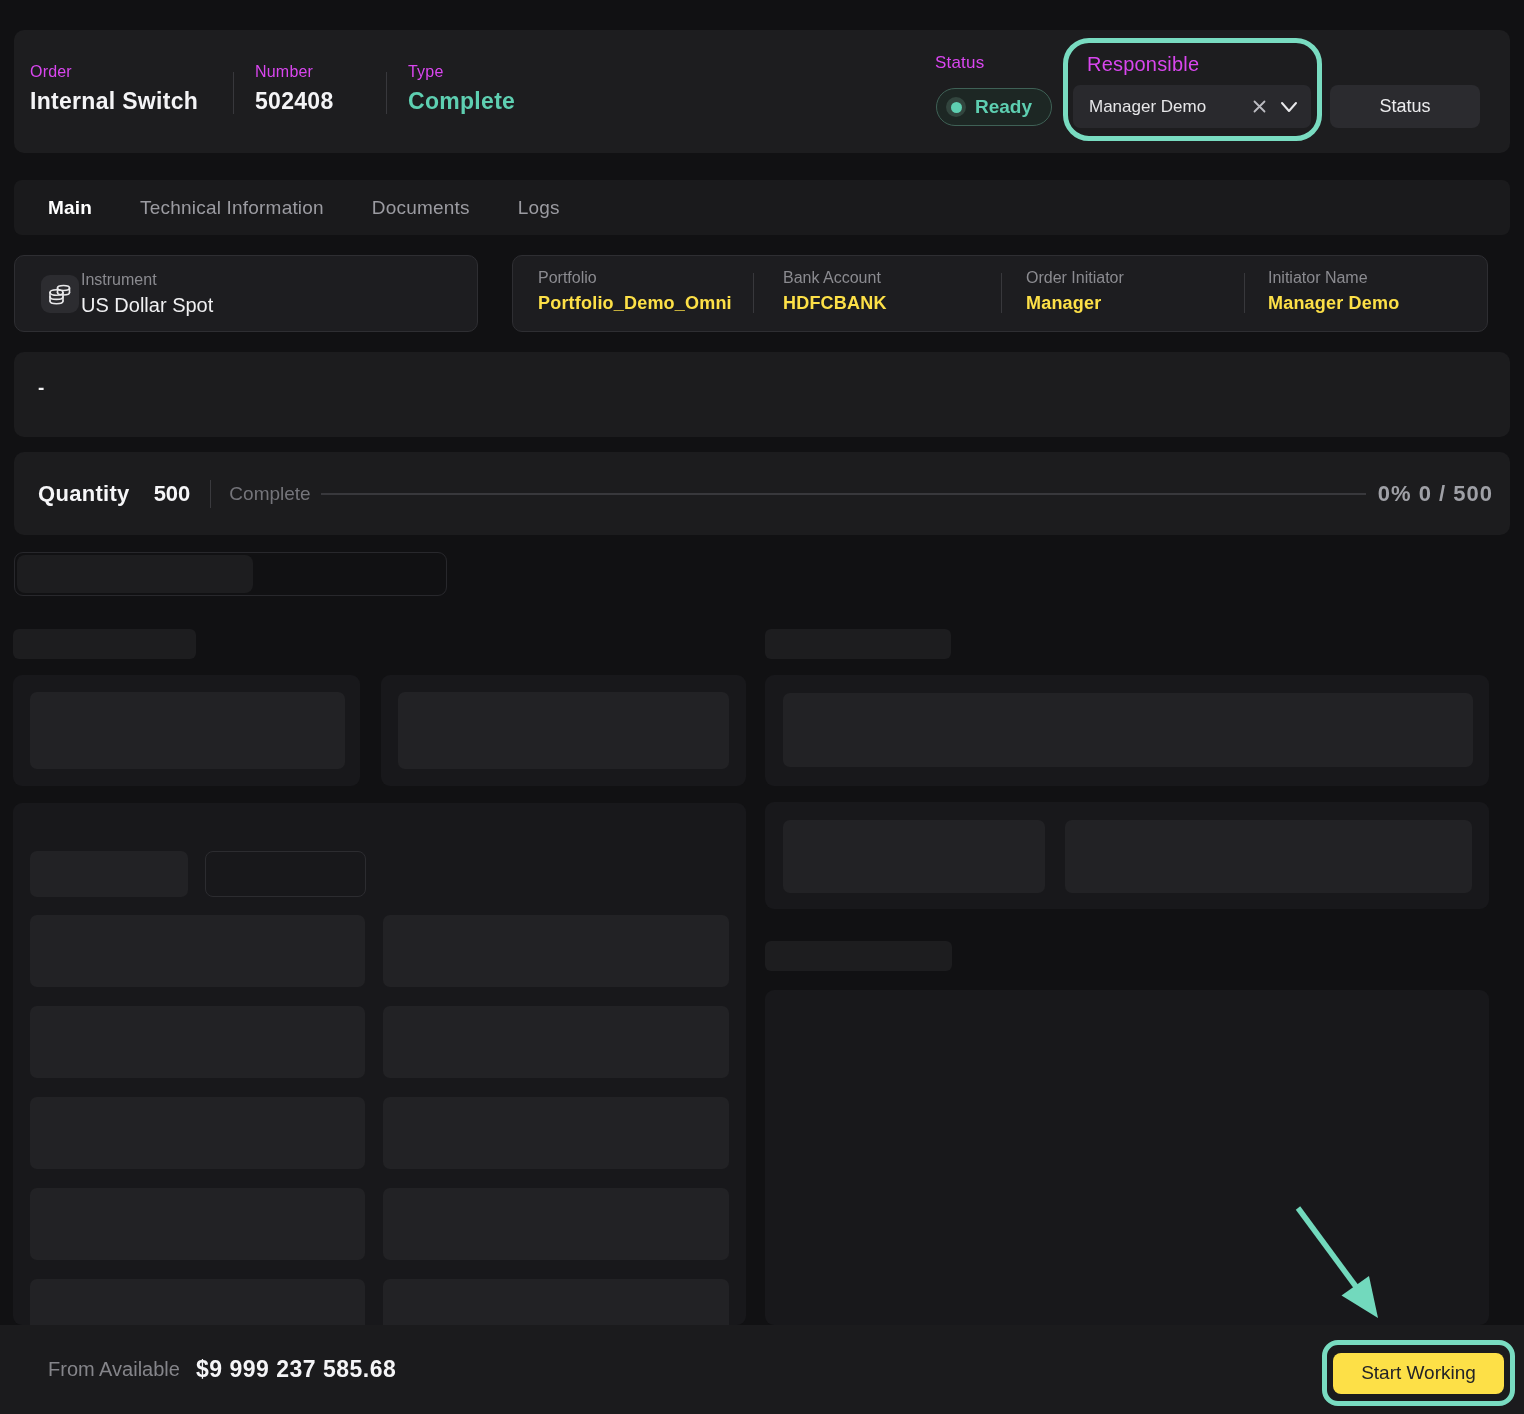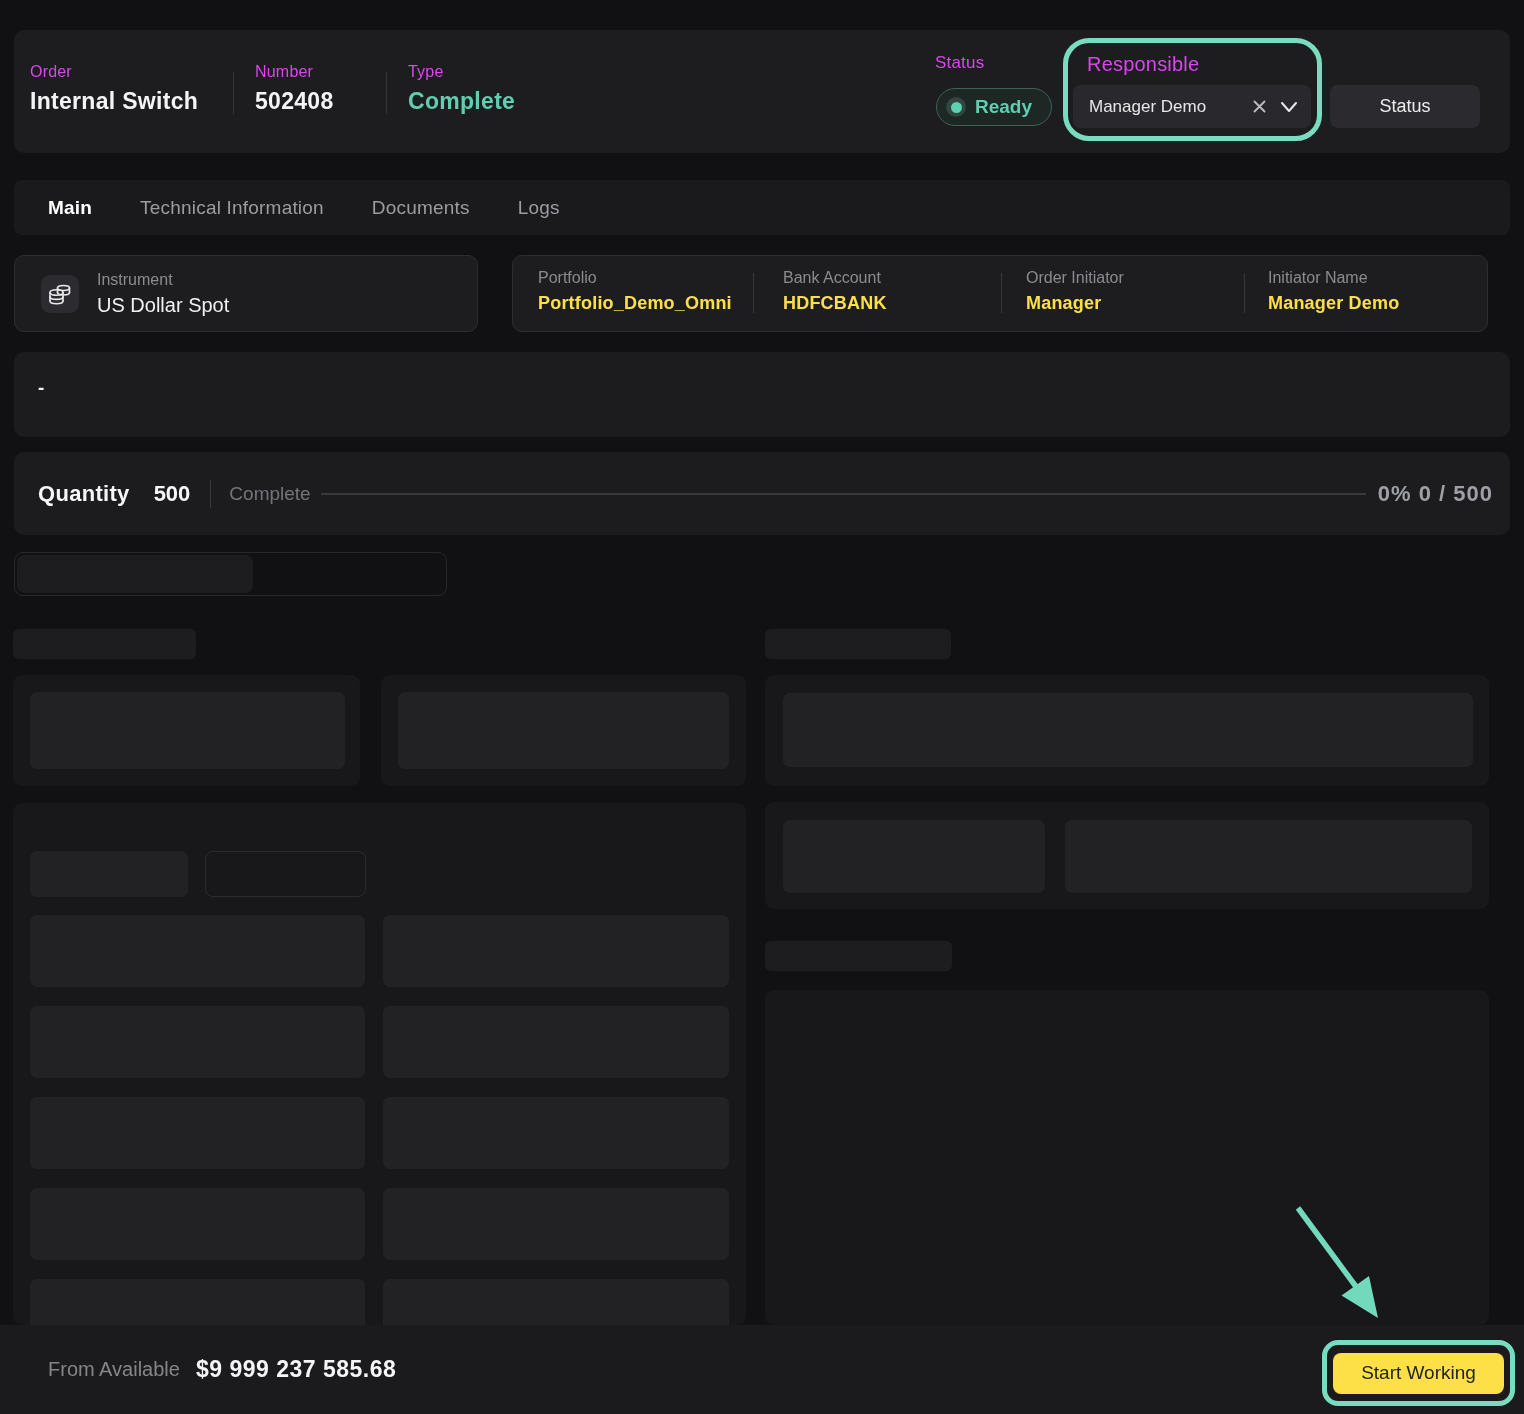--- a/index.html
+++ b/index.html
@@ -50,21 +50,21 @@
   }
 
   .tabsbar {
     left:14px; top:180px; width:1496px; height:55px;
     background:#1a1a1c; border-radius:8px;
     display:flex; align-items:center; padding-left:34px; gap:48px;
   }
   .tab { font-size:19px; color:#9b9ba1; cursor:pointer; letter-spacing:.2px; }
   .tab.active { color:#ffffff; font-weight:bold; }
 
-  .instr-card { left:14px; top:255px; width:464px; height:77px; display:flex; align-items:center; padding-left:26px; gap:18px; }
+  .instr-card { left:14px; top:255px; width:464px; height:77px; display:flex; align-items:center; padding-left:26px; gap:2px; }
   .icon-box { width:38px; height:38px; background:#2c2c30; border-radius:9px; display:flex; align-items:center; justify-content:center; }
   .field-lbl { color:#8b8b90; font-size:16px; }
   .field-val { color:#fde047; font-size:18px; font-weight:bold; margin-top:6px; letter-spacing:.2px; }
   .instr-val { color:#f0f0f2; font-size:20px; margin-top:5px; }
 
   .info-card { left:512px; top:255px; width:976px; height:77px; }
   .info-field { position:absolute; top:13px; }
 
   .duedate { left:14px; top:352px; width:1496px; height:85px; padding:17px 0 0 24px; }
   .dd-lbl { color:#8b8b90; font-size:17px; }

